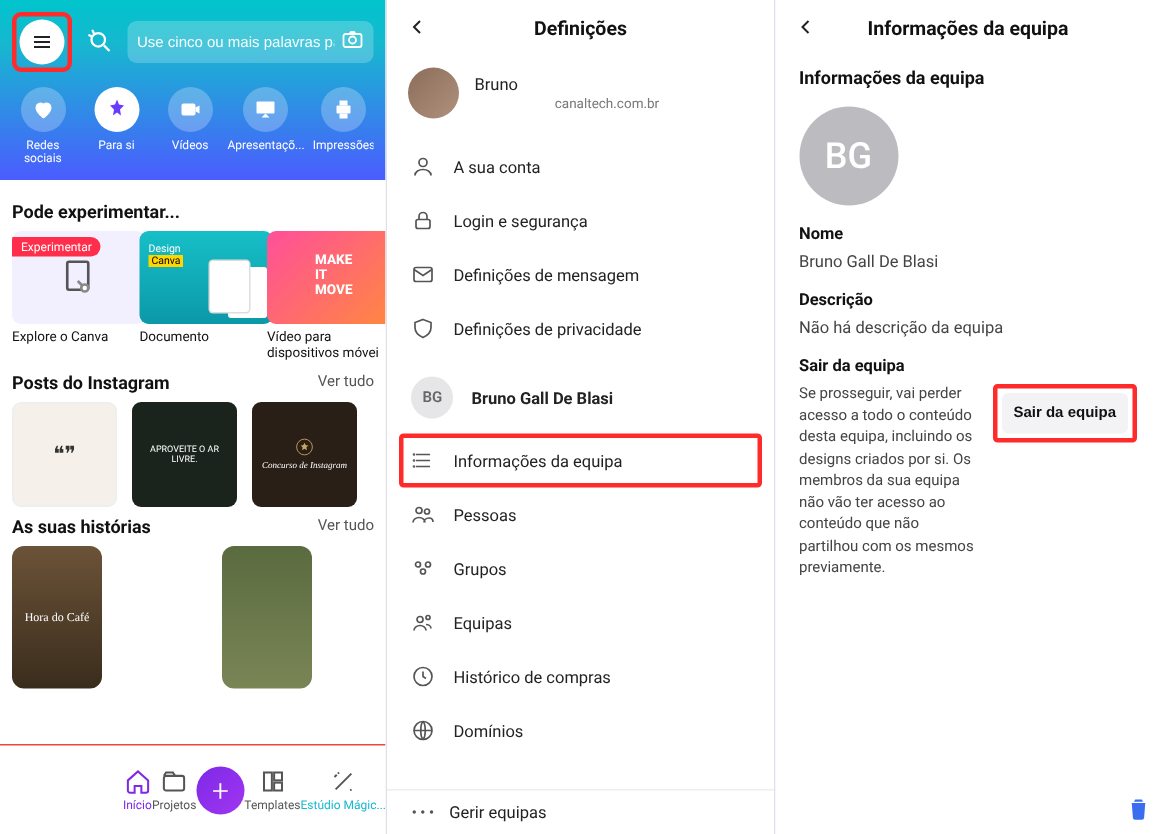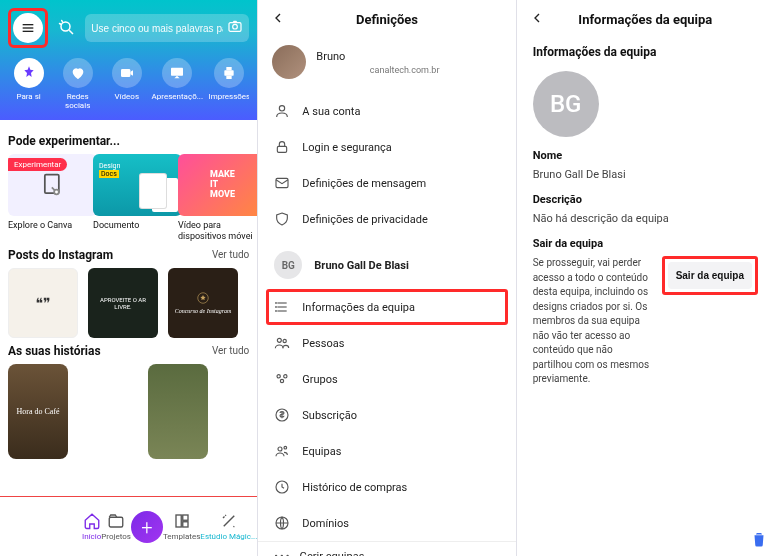--- a/index.html
+++ b/index.html
@@ -122,35 +122,35 @@
           <span class="cam-icon">
             <svg viewBox="0 0 24 24" stroke-width="1.8">
                 <rect x="3" y="7" width="18" height="13" rx="2"></rect>
                 <circle cx="12" cy="13" r="3.5"></circle>
                 <path d="M9 7l1.5-2h3L15 7"></path>
               </svg>
           </span>
         </div>
       </div>
       <div class="pillrow">
+        <div class="pill">
+          <div class="circ">
+              <svg viewBox="0 0 24 24">
+                <path d="M12 21s-8-5-8-11a5 5 0 0 1 8-4 5 5 0 0 1 8 4c0 6-8 11-8 11z"></path>
+              </svg>
+            </div>
+          <span>Redes sociais</span>
+        </div>
         <div class="pill active">
           <div class="circ">
               <svg viewBox="0 0 24 24">
                 <path d="M12 2l2 5 5 1-4 4 1 6-4-3-4 3 1-6-4-4 5-1z"></path>
               </svg>
             </div>
           <span>Para si</span>
-        </div>
-        <div class="pill">
-          <div class="circ">
-              <svg viewBox="0 0 24 24">
-                <path d="M12 21s-8-5-8-11a5 5 0 0 1 8-4 5 5 0 0 1 8 4c0 6-8 11-8 11z"></path>
-              </svg>
-            </div>
-          <span>Redes sociais</span>
         </div>
         <div class="pill">
           <div class="circ">
               <svg viewBox="0 0 24 24">
                 <rect x="3" y="6" width="14" height="12" rx="2"></rect>
                 <path d="M17 10l4-2v8l-4-2z"></path>
               </svg>
             </div>
           <span>Vídeos</span>
         </div>
@@ -185,21 +185,21 @@
             <svg width="28" height="28" viewBox="0 0 24 24" fill="none" stroke="#555" stroke-width="1.5">
                 <rect x="5" y="3" width="12" height="16" rx="1"></rect>
                 <path d="M11 14l3 3" stroke="#888"></path>
                 <circle cx="15" cy="18" r="2" fill="#fff" stroke="#888"></circle>
               </svg>
           </div>
           <div class="card-label">Explore o Canva</div>
         </div>
         <div class="card-v">
           <div class="card-thumb" style="background:linear-gradient(180deg,#16bfc7,#0c98a8);">
-            <div style="position:absolute;left:6px;top:8px;color:#fff;font-size:7px;font-weight:400;">Design<br><span style="background:#ffd600;color:#000;padding:0 2px;">Docs</span></div>
+            <div style="position:absolute;left:6px;top:8px;color:#fff;font-size:7px;font-weight:400;">Design<br><span style="background:#ffd600;color:#000;padding:0 2px;">Canva</span></div>
             <div style="position:absolute;right:4px;bottom:4px;width:26px;height:34px;background:#fff;border-radius:2px;"></div>
             <div style="position:absolute;right:16px;bottom:8px;width:26px;height:34px;background:#fff;border-radius:2px;box-shadow:0 0 0 1px #ddd;"></div>
           </div>
           <div class="card-label">Documento</div>
         </div>
         <div class="card-v">
           <div class="card-thumb" style="background:linear-gradient(135deg,#ff4f9a,#ff8a3d);color:#fff;font-size:9px;font-weight:800;line-height:1.1;text-align:left;padding:10px;">MAKE<br>IT<br>MOVE</div>
           <div class="card-label">Vídeo para dispositivos móvei</div>
         </div>
       </div>
@@ -351,27 +351,20 @@
     <div class="srow">
         <svg viewBox="0 0 24 24">
           <circle cx="7" cy="8" r="2.5"></circle>
           <circle cx="17" cy="8" r="2.5"></circle>
           <circle cx="12" cy="15" r="2.5"></circle>
         </svg>
         <span>Grupos</span>
       </div>
     <div class="srow">
         <svg viewBox="0 0 24 24">
-          <circle cx="12" cy="12" r="9"></circle>
-          <path d="M12 7v10M9 9c0-1 1-2 3-2s3 1 3 2-1 2-3 2-3 1-3 2 1 2 3 2 3-1 3-2"></path>
-        </svg>
-        <span>Subscrição</span>
-      </div>
-    <div class="srow">
-        <svg viewBox="0 0 24 24">
           <circle cx="9" cy="9" r="3"></circle>
           <path d="M3 20c0-3 3-5 6-5s6 2 6 5"></path>
           <circle cx="17" cy="7" r="2"></circle>
           <path d="M15 14c2 0 5 1 5 4"></path>
         </svg>
         <span>Equipas</span>
       </div>
     <div class="srow">
         <svg viewBox="0 0 24 24">
           <circle cx="12" cy="12" r="9"></circle>

